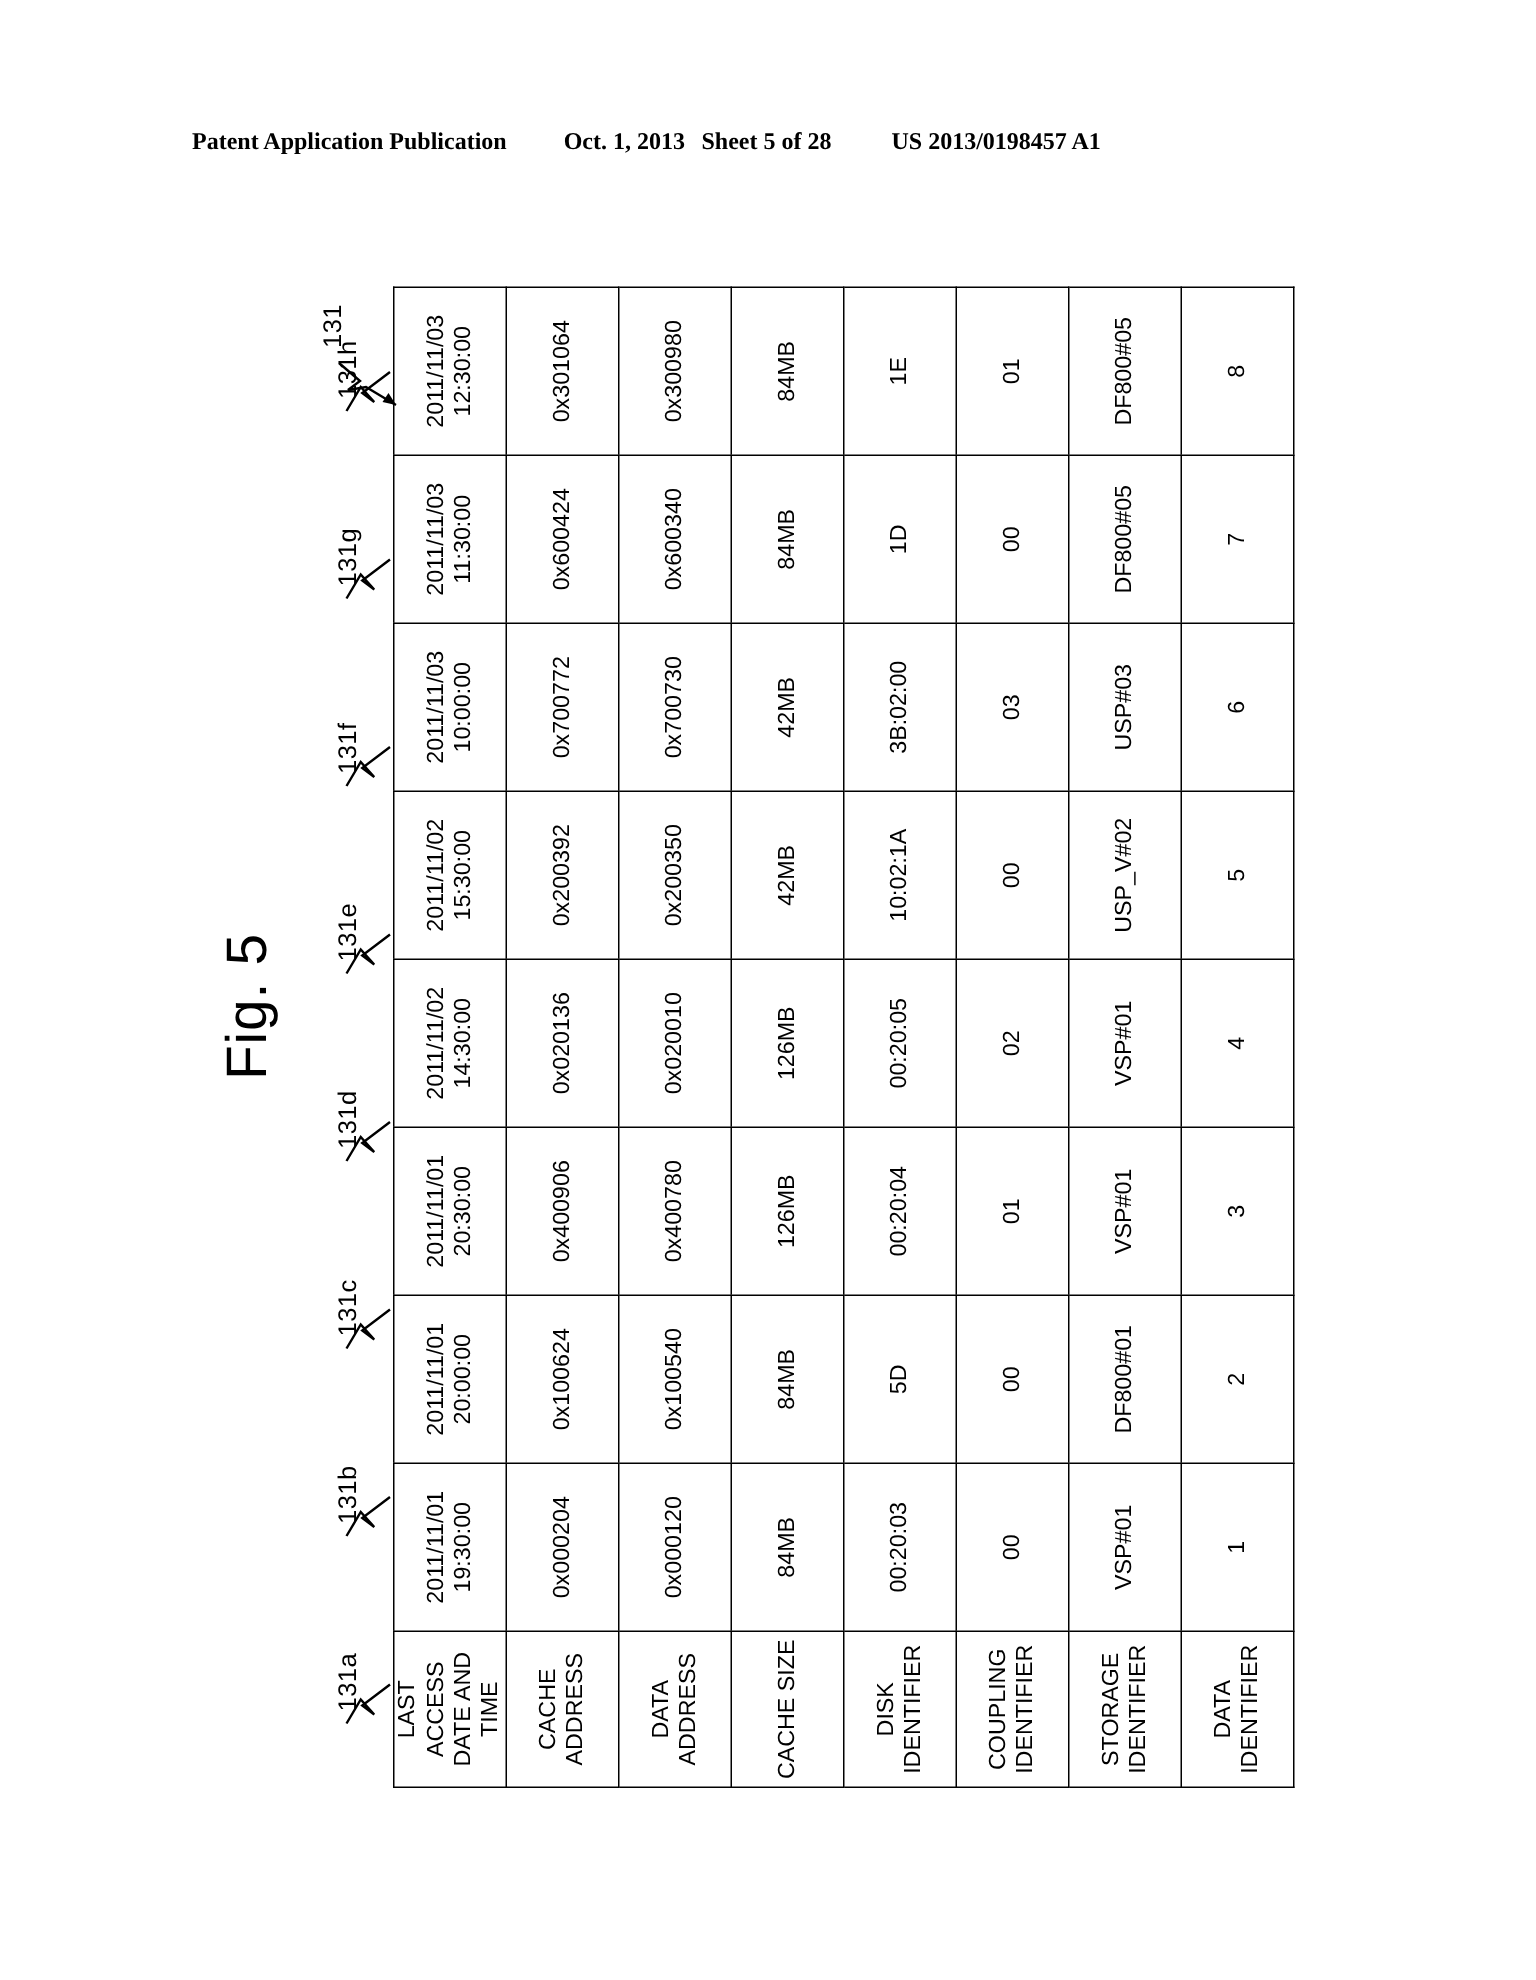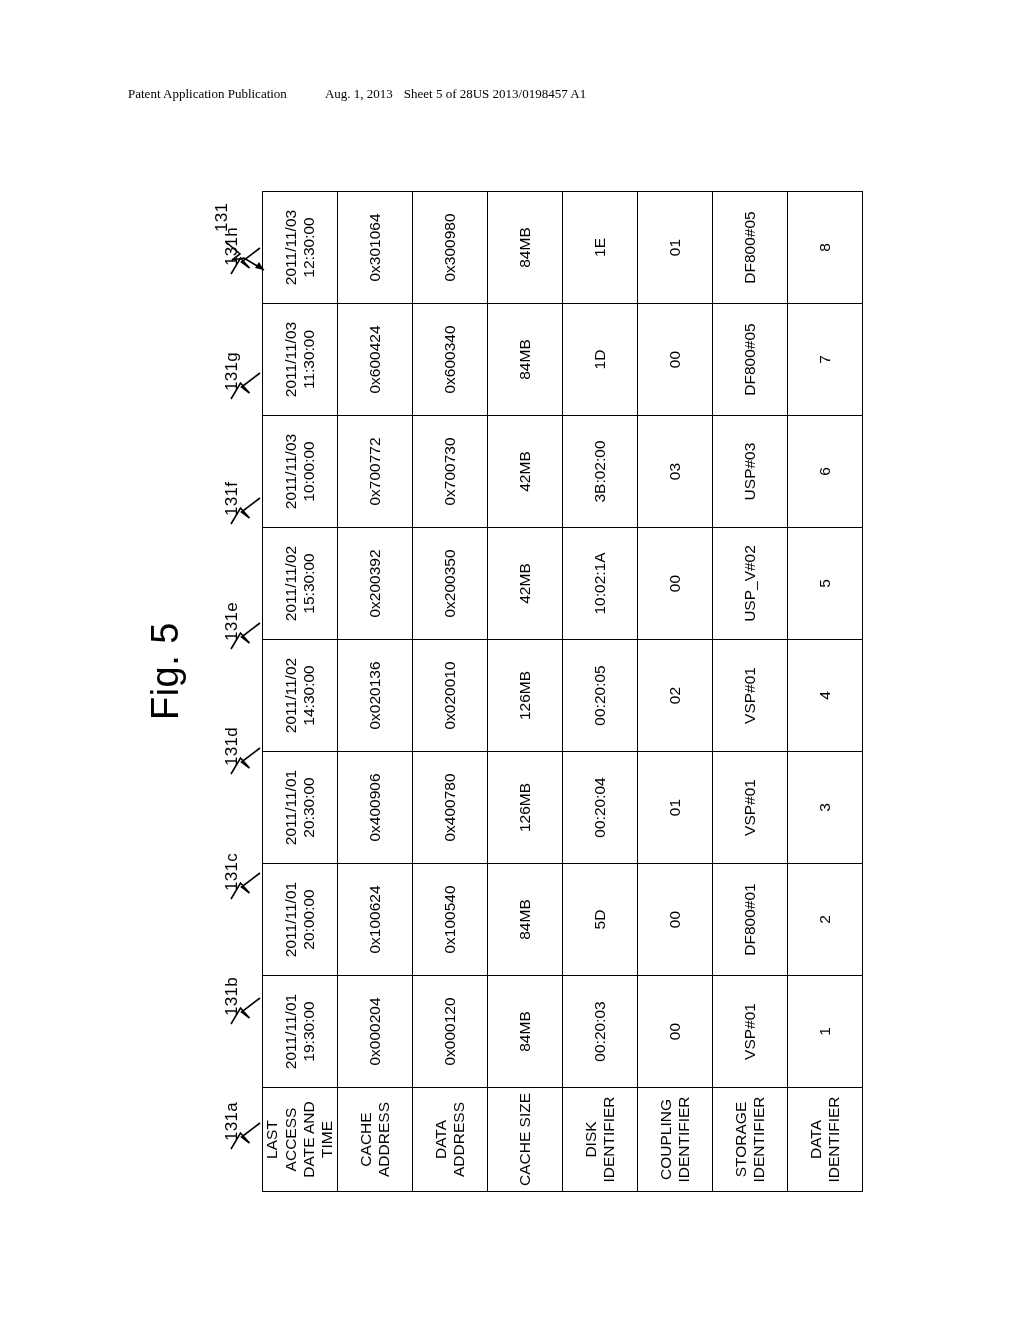--- a/index.html
+++ b/index.html
@@ -17,34 +17,35 @@
   }
 
   
   #page-header {
     position: absolute;
     top: 86px;
     left: 128px;
     width: 768px;
     height: 26px;
     font-family: "Liberation Serif", serif;
-    font-weight: normal;
-    font-size: 13px;
+    font-weight: bold;
+    font-size: 16px;
     white-space: nowrap;
     display: flex;
     align-items: baseline;
   }
   #page-header .hdr-pub { }
   #page-header .hdr-date {
     margin-left: 38px;
   }
   #page-header .hdr-sheet {
     margin-left: 11px;
   }
   #page-header .hdr-patno {
+    margin-left: 40px;
   }
 
   
   #fig-title {
     position: absolute;
     left: 142px;
     top: 596px;
     width: 150px;
     height: 46px;
     transform: rotate(-90deg);
@@ -117,21 +118,21 @@
   .leader {
     position: absolute;
     pointer-events: none;
   }
 </style>
 </head>
 <body>
 
 <div id="page-header">
   <span class="hdr-pub">Patent Application Publication</span>
-  <span class="hdr-date">Aug. 1, 2013</span>
+  <span class="hdr-date">Oct. 1, 2013</span>
   <span class="hdr-sheet">Sheet 5 of 28</span>
   <span class="hdr-patno">US 2013/0198457 A1</span>
 </div>
 
 <div id="fig-title">Fig. 5</div>
 
 <div id="table-rot">
   <div id="table-inner">
     <table class="grid">
       <colgroup>

